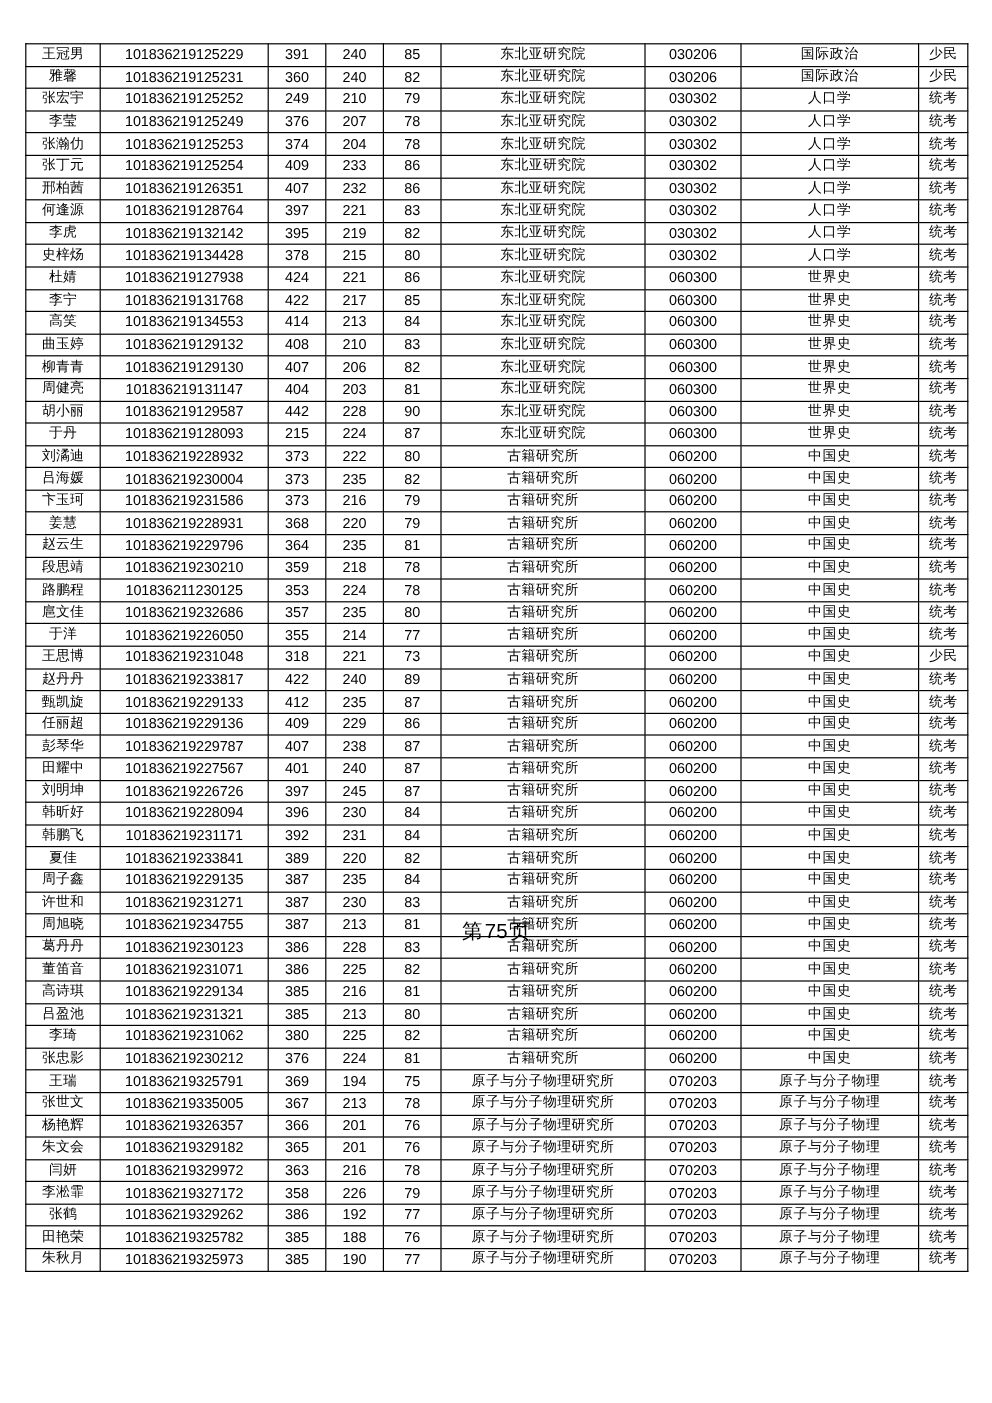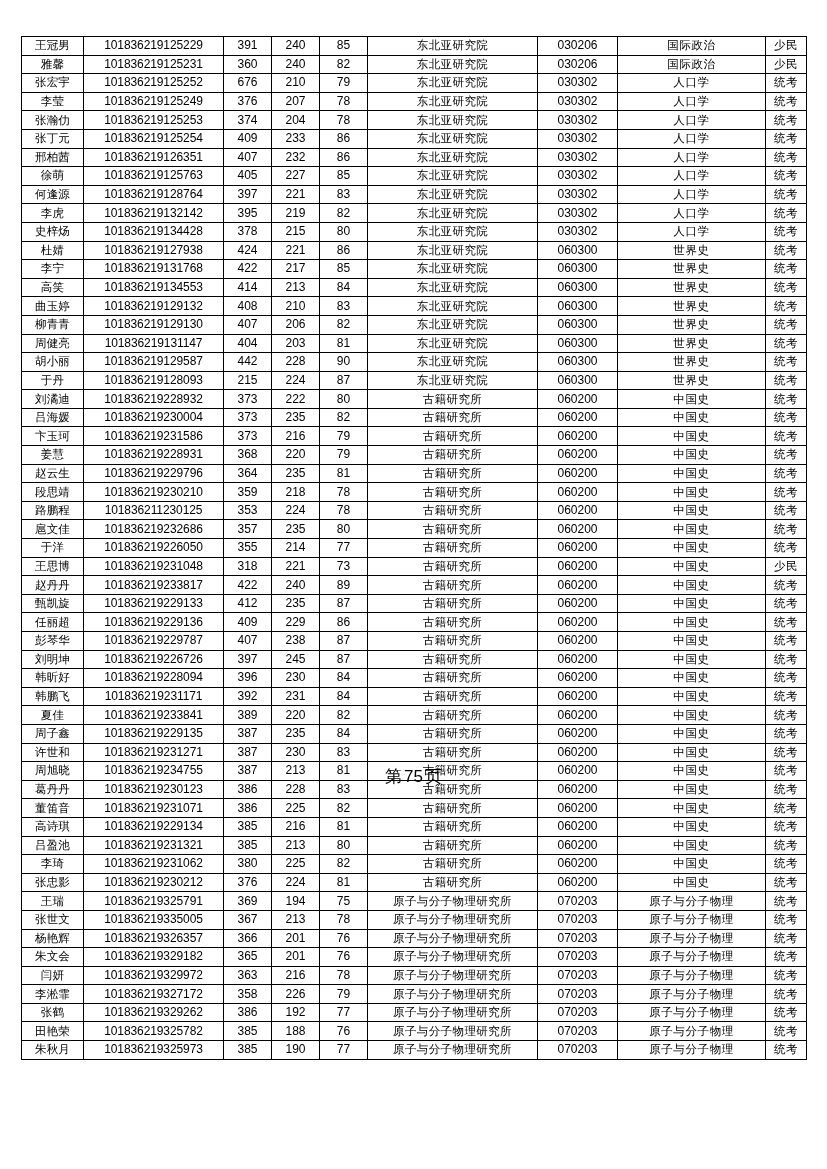--- a/index.html
+++ b/index.html
@@ -108,21 +108,21 @@
           <td class="num">240</td>
           <td class="num">82</td>
           <td class="college">东北亚研究院</td>
           <td class="code">030206</td>
           <td class="major">国际政治</td>
           <td class="type">少民</td>
         </tr>
         <tr>
           <td class="name">张宏宇</td>
           <td class="id">101836219125252</td>
-          <td class="num">676</td>
+          <td class="num">249</td>
           <td class="num">210</td>
           <td class="num">79</td>
           <td class="college">东北亚研究院</td>
           <td class="code">030302</td>
           <td class="major">人口学</td>
           <td class="type">统考</td>
         </tr>
         <tr>
           <td class="name">李莹</td>
           <td class="id">101836219125249</td>
@@ -161,31 +161,20 @@
           <td class="id">101836219126351</td>
           <td class="num">407</td>
           <td class="num">232</td>
           <td class="num">86</td>
           <td class="college">东北亚研究院</td>
           <td class="code">030302</td>
           <td class="major">人口学</td>
           <td class="type">统考</td>
         </tr>
         <tr>
-          <td class="name">徐萌</td>
-          <td class="id">101836219125763</td>
-          <td class="num">405</td>
-          <td class="num">227</td>
-          <td class="num">85</td>
-          <td class="college">东北亚研究院</td>
-          <td class="code">030302</td>
-          <td class="major">人口学</td>
-          <td class="type">统考</td>
-        </tr>
-        <tr>
           <td class="name">何逢源</td>
           <td class="id">101836219128764</td>
           <td class="num">397</td>
           <td class="num">221</td>
           <td class="num">83</td>
           <td class="college">东北亚研究院</td>
           <td class="code">030302</td>
           <td class="major">人口学</td>
           <td class="type">统考</td>
         </tr>
@@ -440,20 +429,31 @@
           <td class="college">古籍研究所</td>
           <td class="code">060200</td>
           <td class="major">中国史</td>
           <td class="type">统考</td>
         </tr>
         <tr>
           <td class="name">彭琴华</td>
           <td class="id">101836219229787</td>
           <td class="num">407</td>
           <td class="num">238</td>
+          <td class="num">87</td>
+          <td class="college">古籍研究所</td>
+          <td class="code">060200</td>
+          <td class="major">中国史</td>
+          <td class="type">统考</td>
+        </tr>
+        <tr>
+          <td class="name">田耀中</td>
+          <td class="id">101836219227567</td>
+          <td class="num">401</td>
+          <td class="num">240</td>
           <td class="num">87</td>
           <td class="college">古籍研究所</td>
           <td class="code">060200</td>
           <td class="major">中国史</td>
           <td class="type">统考</td>
         </tr>
         <tr>
           <td class="name">刘明坤</td>
           <td class="id">101836219226726</td>
           <td class="num">397</td>

